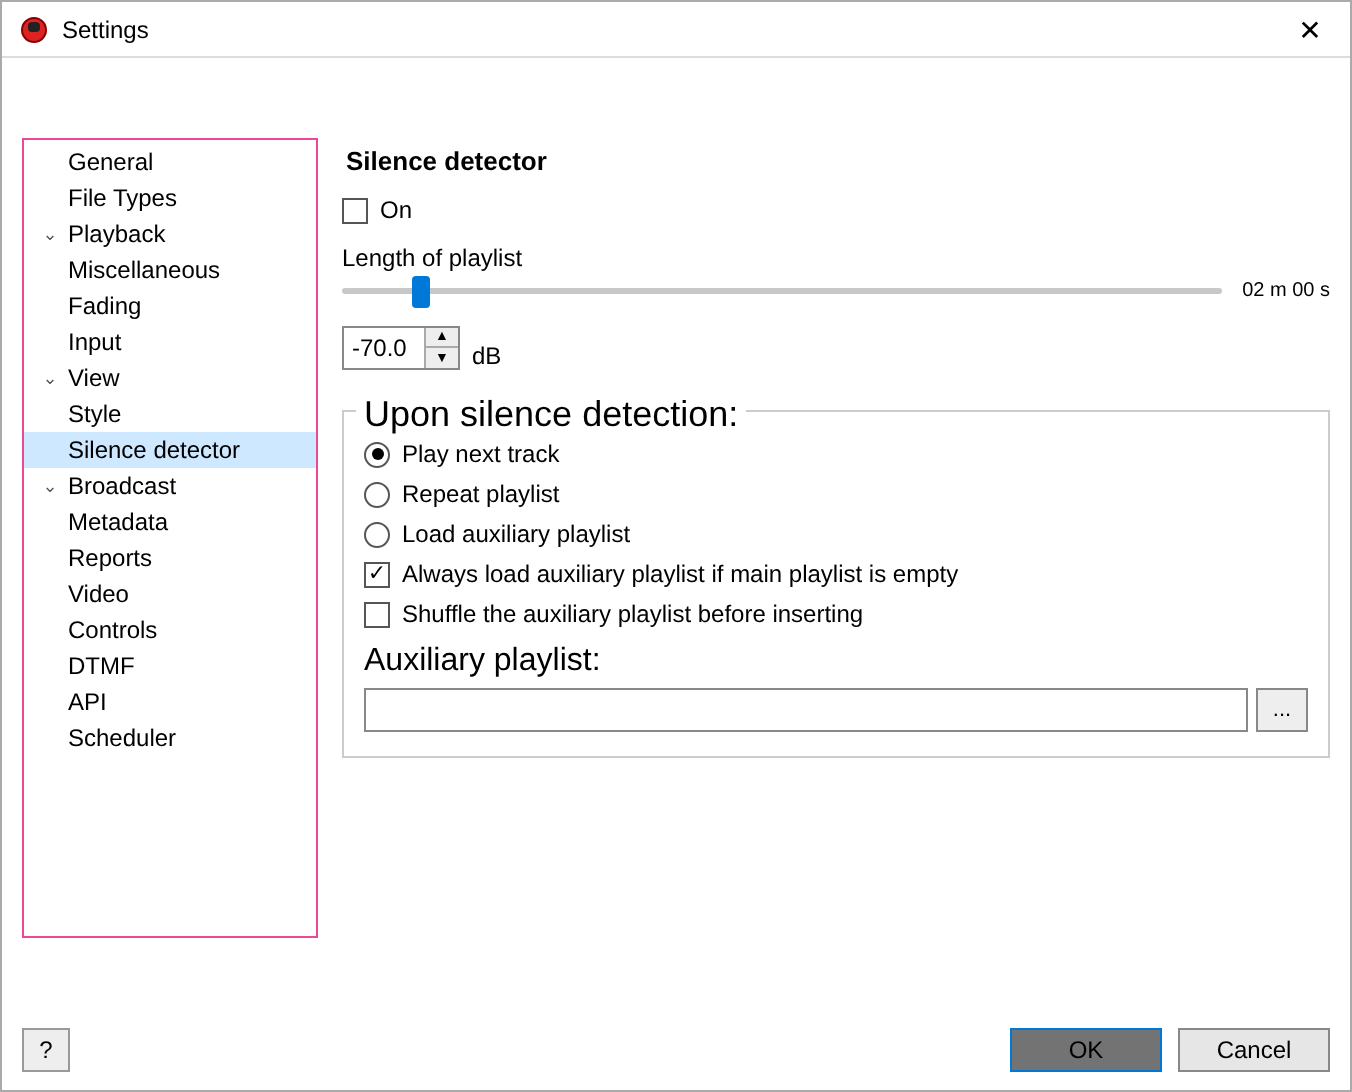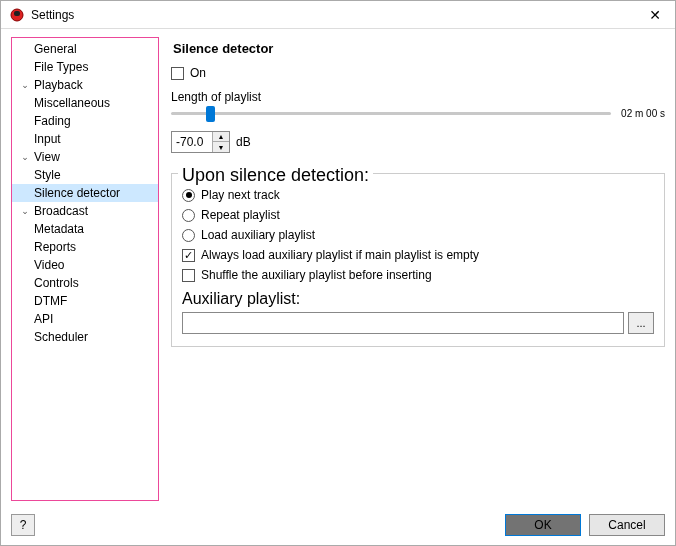--- a/index.html
+++ b/index.html
@@ -1,17 +1,17 @@
 <!DOCTYPE html>
 <html><head>
 <meta charset="utf-8">
 <style>
 * { box-sizing: border-box; margin: 0; padding: 0; }
 body { font-family: "Segoe UI", Tahoma, sans-serif; font-size: 12px; background: #fff; color: #000; }
-.window { width: 676px; height: 546px; border: 1px solid #aaa; background: #fff; display: flex; flex-direction: column; }
+.window { width: 676px; height: 546px; border: 1px solid #aaa; background: #fff; display: flex; flex-direction: column; gap: 32px; }
 .titlebar { height: 28px; display: flex; align-items: center; padding: 0 8px; border-bottom: 1px solid #ddd; }
 .titlebar .icon { width: 16px; height: 16px; margin-right: 6px; }
 .titlebar .title { flex: 1; font-size: 12px; }
 .titlebar .close { width: 24px; text-align: center; cursor: pointer; font-size: 14px; font-family: Arial; }
 .content { flex: 1; display: flex; padding: 8px 10px 4px 10px; gap: 12px; }
 .sidebar { width: 148px; border: 1px solid #ec4899; background: #fff; overflow: auto; padding: 2px 0; }
 .tree-item { display: flex; align-items: center; height: 18px; cursor: pointer; }
 .tree-item .chev { width: 14px; text-align: center; font-size: 9px; color: #555; font-family: Arial; }
 .tree-item .chev.blank { visibility: hidden; }
 .tree-item.level0 { padding-left: 6px; }
@@ -21,21 +21,21 @@
 .main { flex: 1; display: flex; flex-direction: column; }
 .page-title { font-weight: bold; font-size: 13px; margin: 4px 0 10px 2px; }
 .row { display: flex; align-items: center; margin-bottom: 10px; }
 .checkbox { width: 13px; height: 13px; border: 1px solid #555; margin-right: 6px; background: #fff; display: inline-flex; align-items: center; justify-content: center; }
 .checkbox.checked::after { content: "✓"; font-size: 11px; line-height: 1; color: #000; }
 .label-text { font-size: 12px; }
 .slider-row { display: flex; align-items: center; gap: 10px; margin-bottom: 12px; }
 .slider-track { flex: 1; height: 3px; background: #c8c8c8; border-radius: 2px; position: relative; }
 .slider-thumb { position: absolute; top: -6px; left: 8%; width: 9px; height: 16px; background: #0078d7; border-radius: 2px; }
 .slider-value { font-size: 10px; white-space: nowrap; }
-.spinner-row { display:flex; align-items:center; gap:6px; margin-bottom: 14px; }
+.spinner-row { display:flex; align-items:flex-end; gap:6px; margin-bottom: 14px; }
 .spinner { display:flex; border:1px solid #888; height:22px; }
 .spinner input { border:none; width:40px; padding:0 4px; font-size:12px; outline:none; }
 .spinner .spin-btns { display:flex; flex-direction:column; border-left:1px solid #aaa; }
 .spinner .spin-btns div { width:16px; height:11px; font-size:7px; display:flex; align-items:center; justify-content:center; background:#eee; cursor:pointer; }
 .spinner .spin-btns div:first-child { border-bottom:1px solid #aaa; }
 .groupbox { border:1px solid #ccc; padding: 8px 10px 12px 10px; position:relative; margin-top: 6px; }
 .groupbox .legend { position:absolute; top:-9px; left:6px; background:#fff; padding:0 4px; font-size:18px; }
 .radio-row, .check-row { display:flex; align-items:center; margin:6px 0; }
 .radio { width:13px; height:13px; border:1px solid #555; border-radius:50%; margin-right:6px; display:flex; align-items:center; justify-content:center; background:#fff; }
 .radio.checked::after { content:""; width:6px; height:6px; background:#000; border-radius:50%; }

